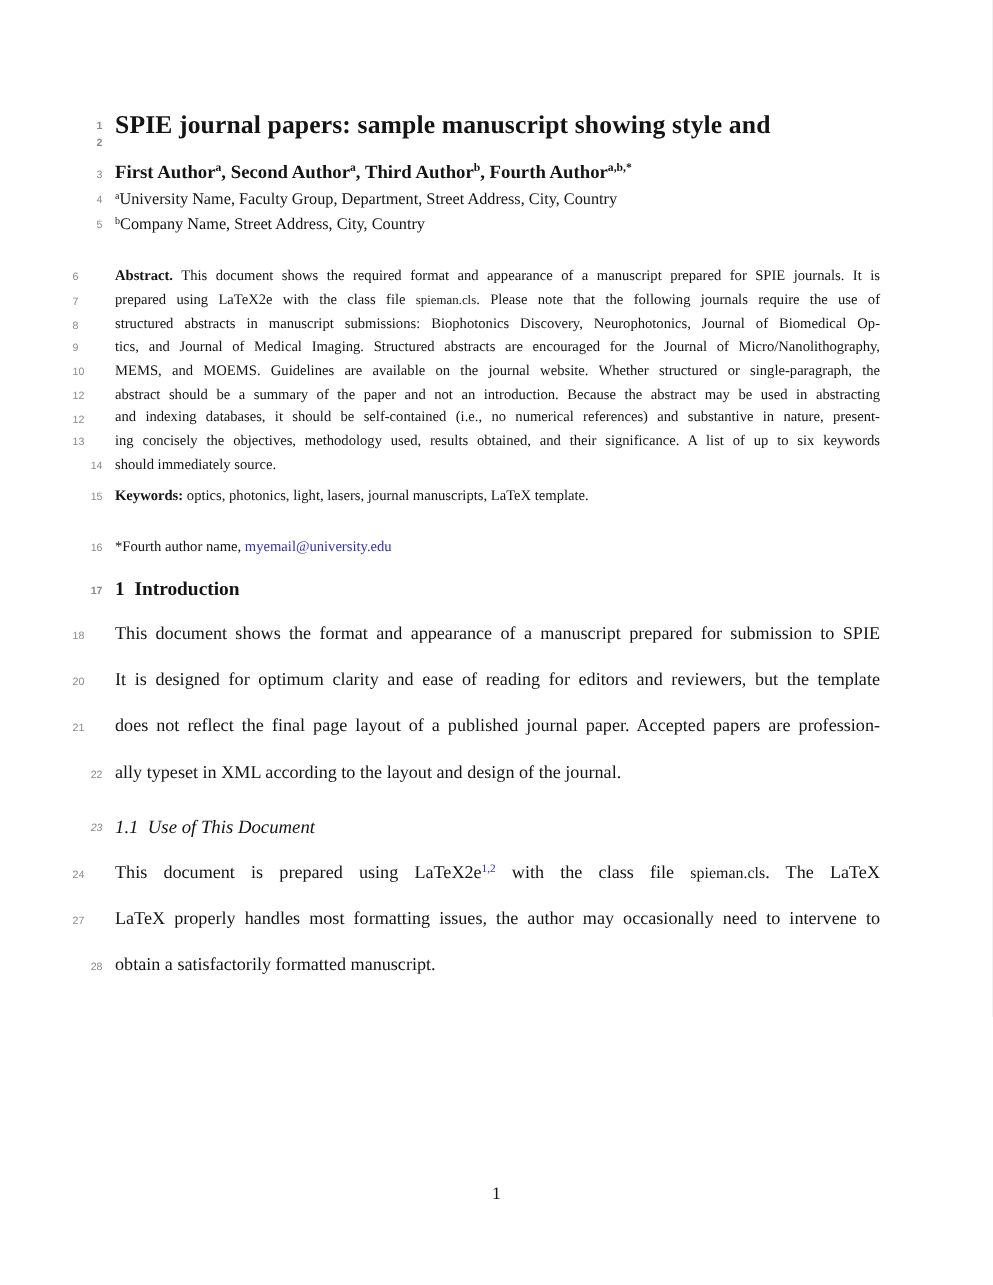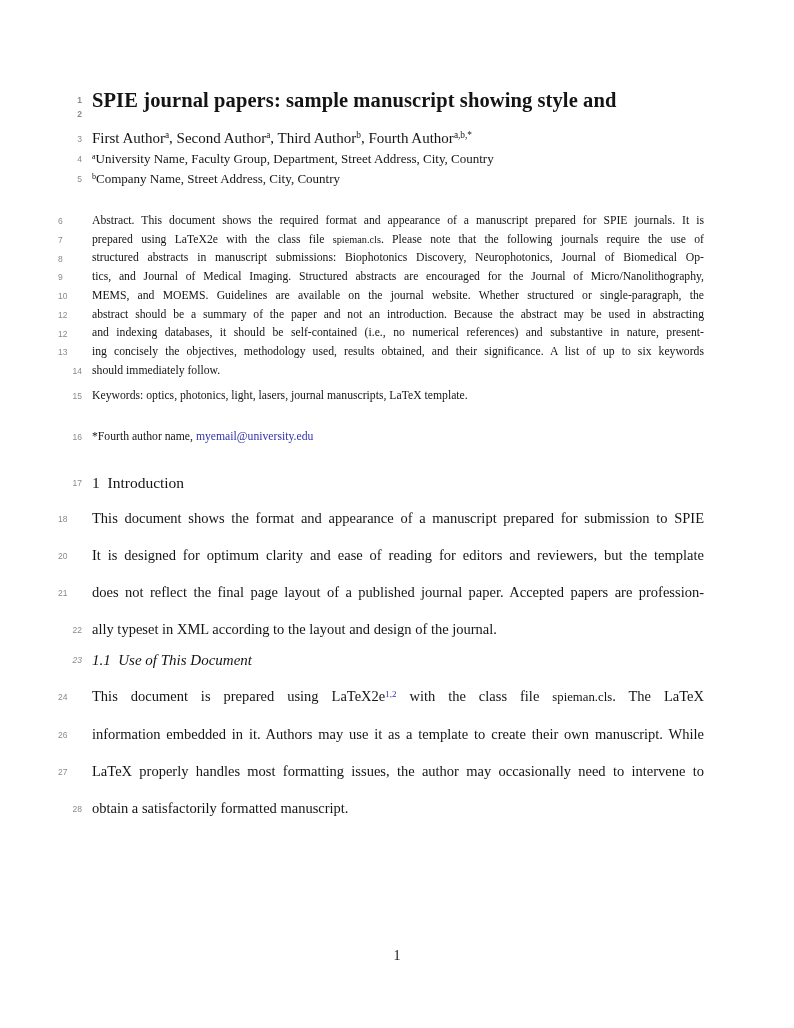--- a/index.html
+++ b/index.html
@@ -34,28 +34,28 @@
   }
   
   .l-title { font-size: 20.5px; font-weight: 700; line-height: 28px; letter-spacing: 0.1px; }
   .l-title.first { margin-top: 86px; }
   .l-authors { margin-top: 14px; font-size: 15px; line-height: 21px; }
   .l-affil { font-size: 13px; line-height: 20px; }
   .l-abs { font-size: 11.7px; line-height: 18.7px; }
   .l-abs.first { margin-top: 23px; }
   .l-kw { margin-top: 7px; font-size: 11.7px; line-height: 18px; }
   .l-email { margin-top: 23px; font-size: 11.7px; line-height: 18px; }
-  .l-sec { margin-top: 26px; font-size: 15.5px; font-weight: 400; line-height: 22px; }
+  .l-sec { margin-top: 14px; font-size: 15.5px; font-weight: 700; line-height: 22px; }
   .l-body { font-size: 14.5px; line-height: 37px; }
   .l-body.pstart { margin-top: 6px; }
-  .l-subsec { font-size: 15px; font-style: italic; line-height: 24px; }
+  .l-subsec { margin-top: 13px; font-size: 15px; font-style: italic; line-height: 24px; }
   
   .jl { text-align: justify; text-align-last: justify; }
   
-  .seg.b, .seg.bsup { font-weight: 400; margin-top: 32px; }
+  .seg.b, .seg.bsup { font-weight: 700; margin-top: 32px; }
   .seg.i { }
   .seg.m { font-family: Liberation Serif, serif; font-size: 0.88em; }
   .seg.sup, .seg.bsup, .seg.suplink {
     font-size: 0.62em;
     vertical-align: 0.5em;
     line-height: 0;
   }
   a.seg.link { color: #3333aa; text-decoration-color: #3333aa; }
   a.seg.suplink { color: #2f2fb0; text-decoration: none; }
   .footer {
@@ -79,28 +79,27 @@
       <div class="line l-affil"><span class="lno">4</span><span class="seg sup">a</span><span class="seg plain">University Name, Faculty Group, Department, Street Address, City, Country</span></div>
       <div class="line l-affil"><span class="lno">5</span><span class="seg sup">b</span><span class="seg plain">Company Name, Street Address, City, Country</span></div>
       <div class="line l-abs first jl"><span class="lno">6</span><span class="seg b">Abstract.</span><span class="seg plain"> This document shows the required format and appearance of a manuscript prepared for SPIE journals. It is</span></div>
       <div class="line l-abs jl"><span class="lno">7</span><span class="seg plain">prepared using LaTeX2e with the class file </span><span class="seg m">spieman.cls</span><span class="seg plain">. Please note that the following journals require the use of</span></div>
       <div class="line l-abs jl"><span class="lno">8</span><span class="seg plain">structured abstracts in manuscript submissions: </span><span class="seg i">Biophotonics Discovery</span><span class="seg plain">, </span><span class="seg i">Neurophotonics</span><span class="seg plain">, </span><span class="seg i">Journal of Biomedical Op-</span></div>
       <div class="line l-abs jl"><span class="lno">9</span><span class="seg i">tics</span><span class="seg plain">, and </span><span class="seg i">Journal of Medical Imaging</span><span class="seg plain">. Structured abstracts are encouraged for the </span><span class="seg i">Journal of Micro/Nanolithography,</span></div>
       <div class="line l-abs jl"><span class="lno">10</span><span class="seg i">MEMS, and MOEMS</span><span class="seg plain">. Guidelines are available on the journal website. Whether structured or single-paragraph, the</span></div>
       <div class="line l-abs jl"><span class="lno">12</span><span class="seg plain">abstract should be a summary of the paper and not an introduction. Because the abstract may be used in abstracting</span></div>
       <div class="line l-abs jl"><span class="lno">12</span><span class="seg plain">and indexing databases, it should be self-contained (i.e., no numerical references) and substantive in nature, present-</span></div>
       <div class="line l-abs jl"><span class="lno">13</span><span class="seg plain">ing concisely the objectives, methodology used, results obtained, and their significance. A list of up to six keywords</span></div>
-      <div class="line l-abs"><span class="lno">14</span><span class="seg plain">should immediately follow.</span></div>
+      <div class="line l-abs"><span class="lno">14</span><span class="seg plain">should immediately source.</span></div>
       <div class="line l-kw"><span class="lno">15</span><span class="seg b">Keywords:</span><span class="seg plain"> optics, photonics, light, lasers, journal manuscripts, LaTeX template.</span></div>
       <div class="line l-email"><span class="lno">16</span><span class="seg plain">*Fourth author name, </span><a class="seg link">myemail@university.edu</a></div>
       <div class="line l-sec"><span class="lno">17</span><span class="seg plain">1 Introduction</span></div>
       <div class="line l-body pstart jl"><span class="lno">18</span><span class="seg plain">This document shows the format and appearance of a manuscript prepared for submission to SPIE</span></div>
       <div class="line l-body jl"><span class="lno">20</span><span class="seg plain">It is designed for optimum clarity and ease of reading for editors and reviewers, but the template</span></div>
       <div class="line l-body jl"><span class="lno">21</span><span class="seg plain">does not reflect the final page layout of a published journal paper. Accepted papers are profession-</span></div>
       <div class="line l-body"><span class="lno">22</span><span class="seg plain">ally typeset in XML according to the layout and design of the journal.</span></div>
       <div class="line l-subsec"><span class="lno">23</span><span class="seg plain">1.1 Use of This Document</span></div>
       <div class="line l-body pstart jl"><span class="lno">24</span><span class="seg plain">This document is prepared using LaTeX2e</span><a class="seg suplink">1,2</a><span class="seg plain"> with the class file </span><span class="seg m">spieman.cls</span><span class="seg plain">. The LaTeX</span></div>
-      <div class="line l-body jl"><span class="lno">26</span><span class="seg plain">information embedded in it. Authors may use it as a template to create their own manuscript. While</span></div>
       <div class="line l-body jl"><span class="lno">27</span><span class="seg plain">LaTeX properly handles most formatting issues, the author may occasionally need to intervene to</span></div>
       <div class="line l-body"><span class="lno">28</span><span class="seg plain">obtain a satisfactorily formatted manuscript.</span></div>
     </div>
   <div class="footer">1</div>
 </div>
 
 </body></html>

